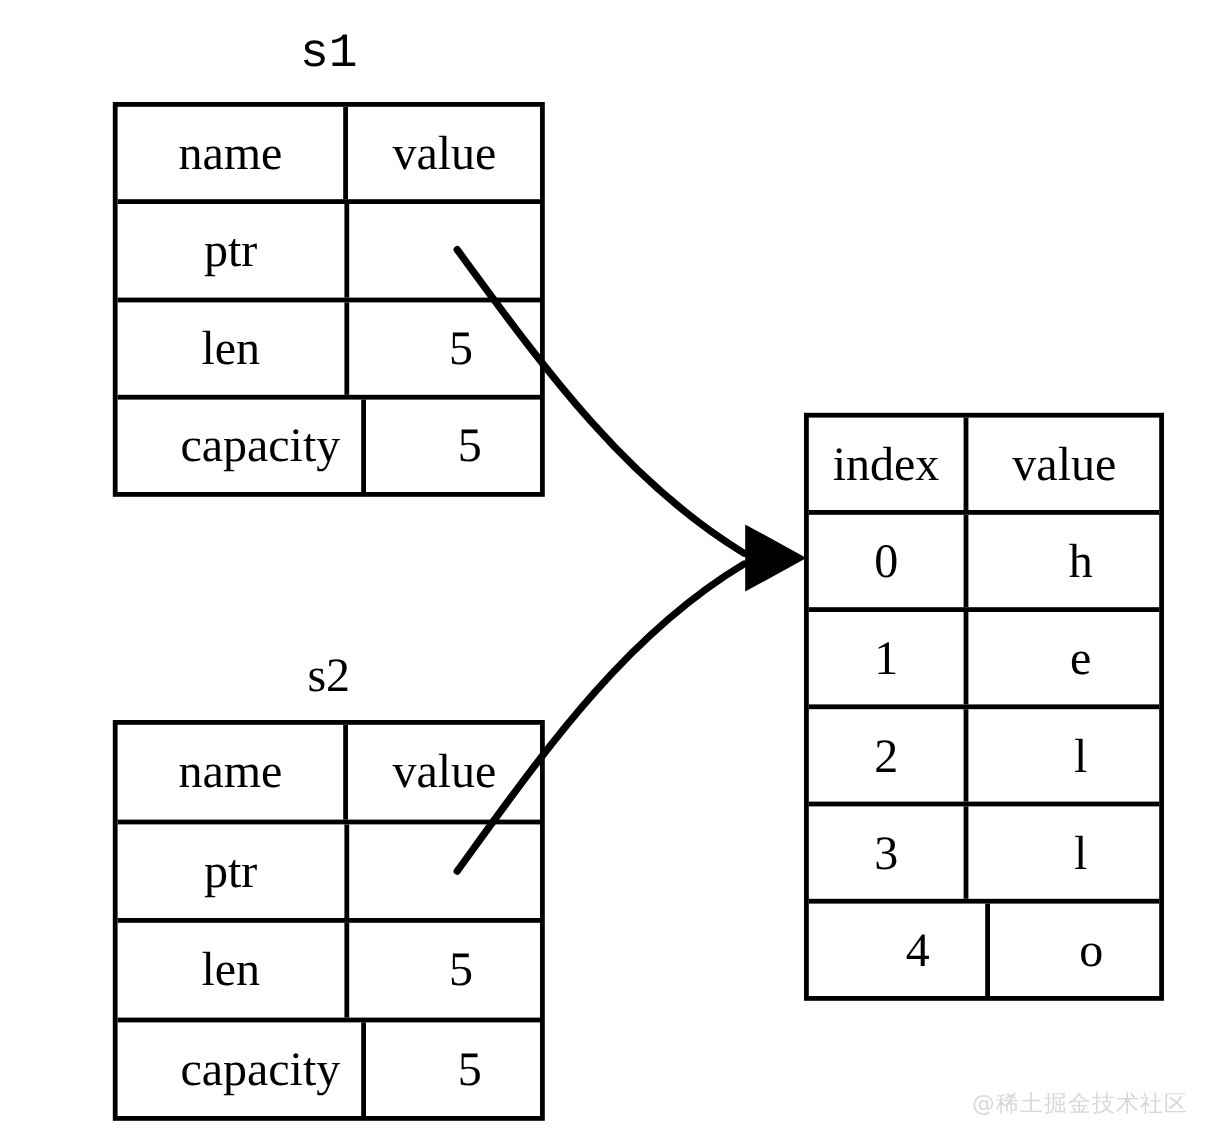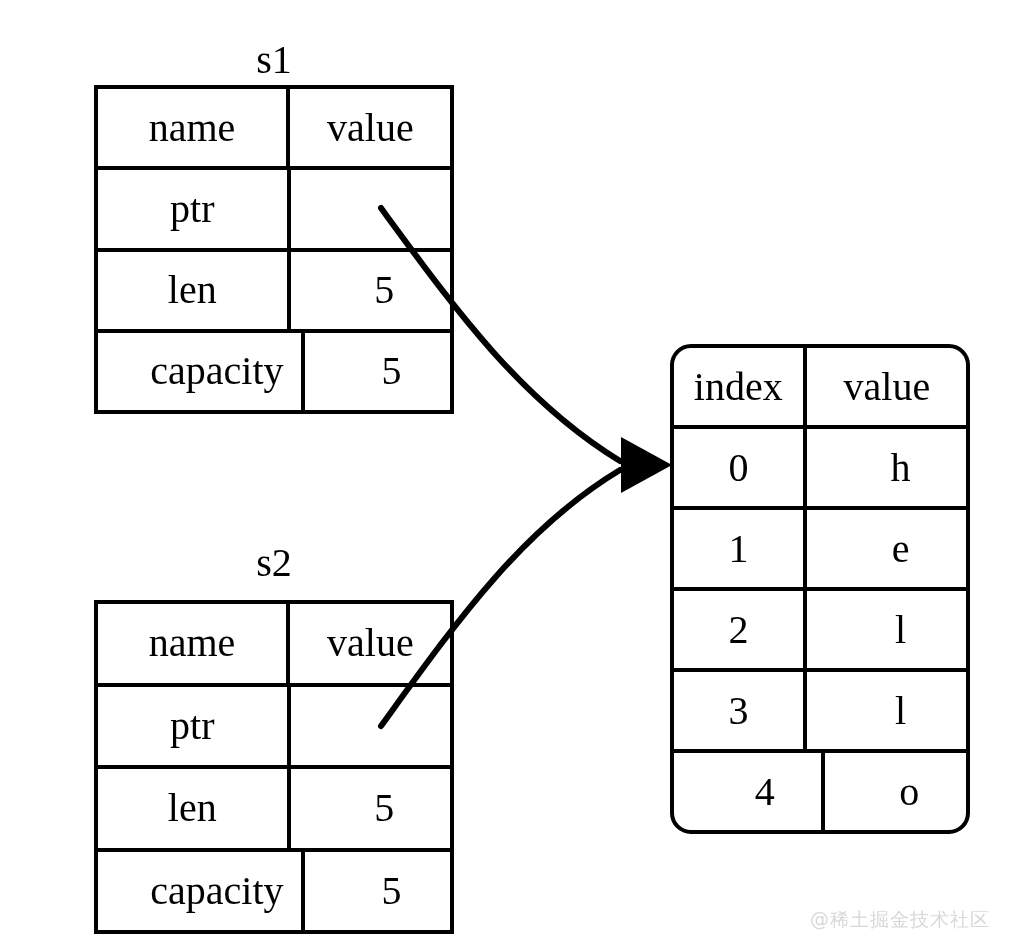--- a/index.html
+++ b/index.html
@@ -100,21 +100,21 @@
     color: #d8d8d8;
     font-family: "DejaVu Sans", "Liberation Sans", sans-serif;
     white-space: nowrap;
   }
 </style>
 </head>
 <body>
 
 <div id="stage">
 
-  <div class="tbl-title" style="left:94px; top:40px; width:360px;">s1</div>
+  <div class="tbl-title" style="left:94px; top:26px; width:360px;font-family:Liberation Mono, monospace;">s1</div>
 
   <div class="tbl struct" style="left:94px; top:85px; width:360px; height:329px;">
     <div class="row hdr">
       <div class="cell k">name</div>
       <div class="cell v">value</div>
     </div>
     <div class="row">
       <div class="cell k">ptr</div>
       <div class="cell v"></div>
     </div>
@@ -142,21 +142,21 @@
     <div class="row">
       <div class="cell k">len</div>
       <div class="cell v">5</div>
     </div>
     <div class="row">
       <div class="cell k">capacity</div>
       <div class="cell v">5</div>
     </div>
   </div>
 
-  <div class="tbl heap" style="left:670px; top:344px; width:300px; height:490px;border-radius:21px;">
+  <div class="tbl heap" style="left:670px; top:344px; width:300px; height:490px;">
     <div class="row hdr">
       <div class="cell k">index</div>
       <div class="cell v">value</div>
     </div>
     <div class="row">
       <div class="cell k">0</div>
       <div class="cell v">h</div>
     </div>
     <div class="row">
       <div class="cell k">1</div>

